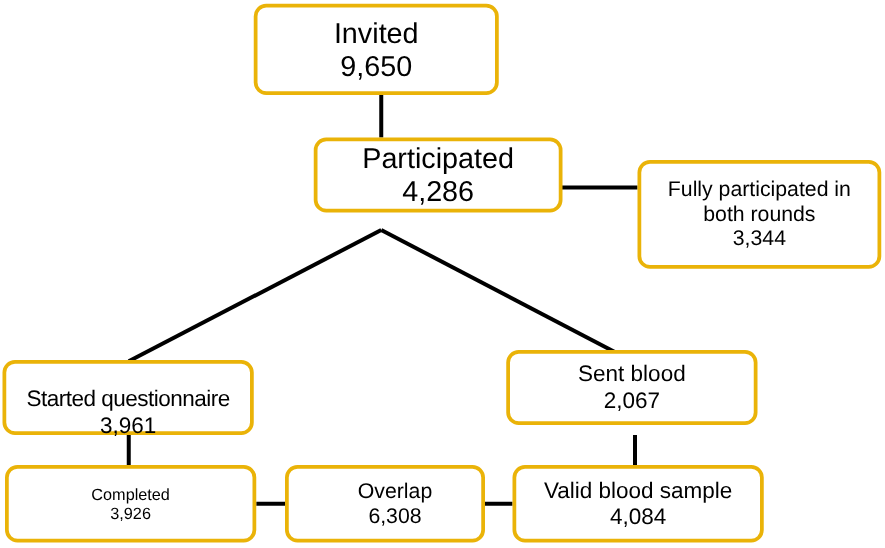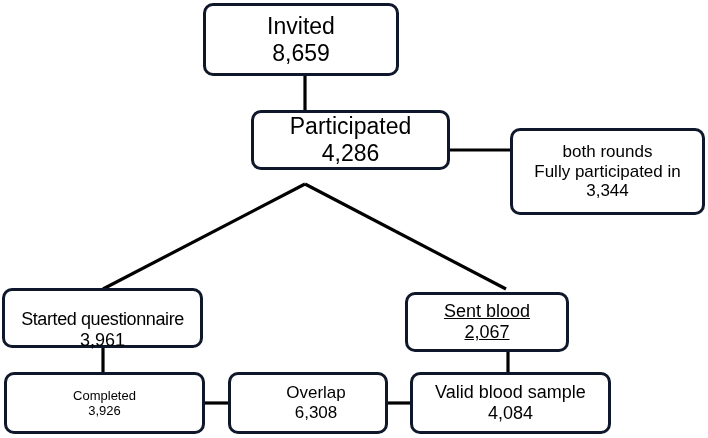--- a/index.html
+++ b/index.html
@@ -18,41 +18,41 @@
   #connector-layer {
     position: absolute;
     left: 0;
     top: 0;
     width: 708px;
     height: 438px;
   }
   .node {
     position: absolute;
     box-sizing: border-box;
-    border: 3px solid #0f172a;
+    border: 3px solid #eab308;
     border-radius: 10px;
     background: #ffffff;
     display: flex;
     flex-direction: column;
     align-items: center;
     justify-content: center;
     text-align: center;
     color: #000000;
     z-index: 2;
   }
   .node-line {
     display: block;
     line-height: 1.16;
     white-space: nowrap;
   }
   .n-invited      { left: 203px; top: 3px;   width: 196px; height: 73px;  font-size: 23px; }
   .n-participated { left: 207px; top: 110px; width: 199px; height: 60px;  font-size: 23px; margin-left: 44px; }
   .n-fully        { left: 510px; top: 128px; width: 195px; height: 87px;  font-size: 17px; }
   .n-started      { left: 2px;   top: 288px; width: 201px; height: 60px;  font-size: 18px; }
-  .n-sentblood    { left: 405px; top: 292px; width: 164px; height: 60px;  font-size: 18px; text-decoration: underline; }
+  .n-sentblood    { left: 405px; top: 280px; width: 201px; height: 60px;  font-size: 18px; }
   .n-completed    { left: 4px;   top: 372px; width: 201px; height: 62px;  font-size: 13px; }
   .n-overlap      { left: 228px; top: 372px; width: 160px; height: 62px;  font-size: 17px; padding-left: 16px; }
   .n-valid        { left: 410px; top: 372px; width: 201px; height: 62px;  font-size: 18px; }
   .n-started .node-line:first-child { letter-spacing: -0.4px; margin-top: 24px; }
 </style>
 </head>
 <body>
 
 <div id="flowchart-canvas">
 
@@ -64,31 +64,31 @@
       <line x1="305" y1="184" x2="506" y2="289"></line>
       <line x1="103" y1="348" x2="103" y2="372"></line>
       <line x1="508" y1="348" x2="508" y2="372"></line>
       <line x1="205" y1="403" x2="228" y2="403"></line>
       <line x1="388" y1="403" x2="410" y2="403"></line>
     </g>
   </svg>
 
   <div class="node n-invited">
     <span class="node-line">Invited</span>
-    <span class="node-line">8,659</span>
+    <span class="node-line">9,650</span>
   </div>
 
   <div class="node n-participated">
     <span class="node-line">Participated</span>
     <span class="node-line">4,286</span>
   </div>
 
   <div class="node n-fully">
+    <span class="node-line">Fully participated in</span>
     <span class="node-line">both rounds</span>
-    <span class="node-line">Fully participated in</span>
     <span class="node-line">3,344</span>
   </div>
 
   <div class="node n-started">
     <span class="node-line">Started questionnaire</span>
     <span class="node-line">3,961</span>
   </div>
 
   <div class="node n-sentblood">
     <span class="node-line">Sent blood</span>

